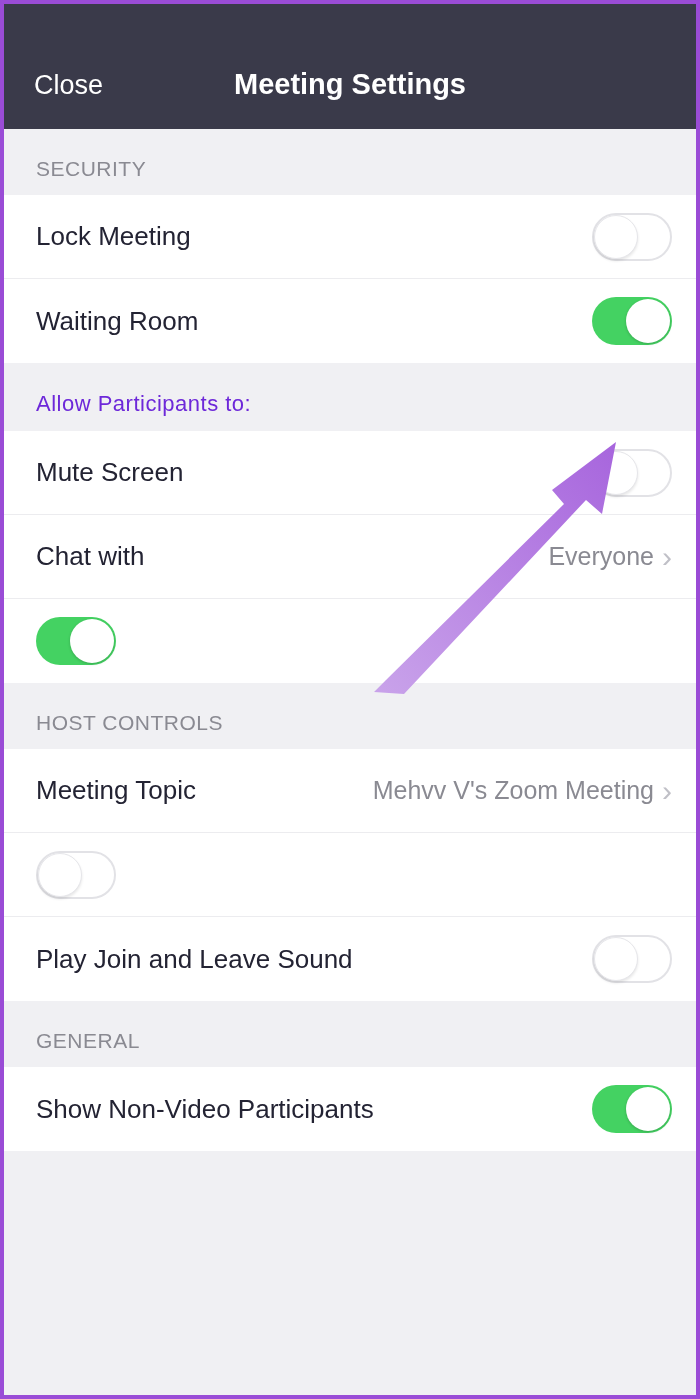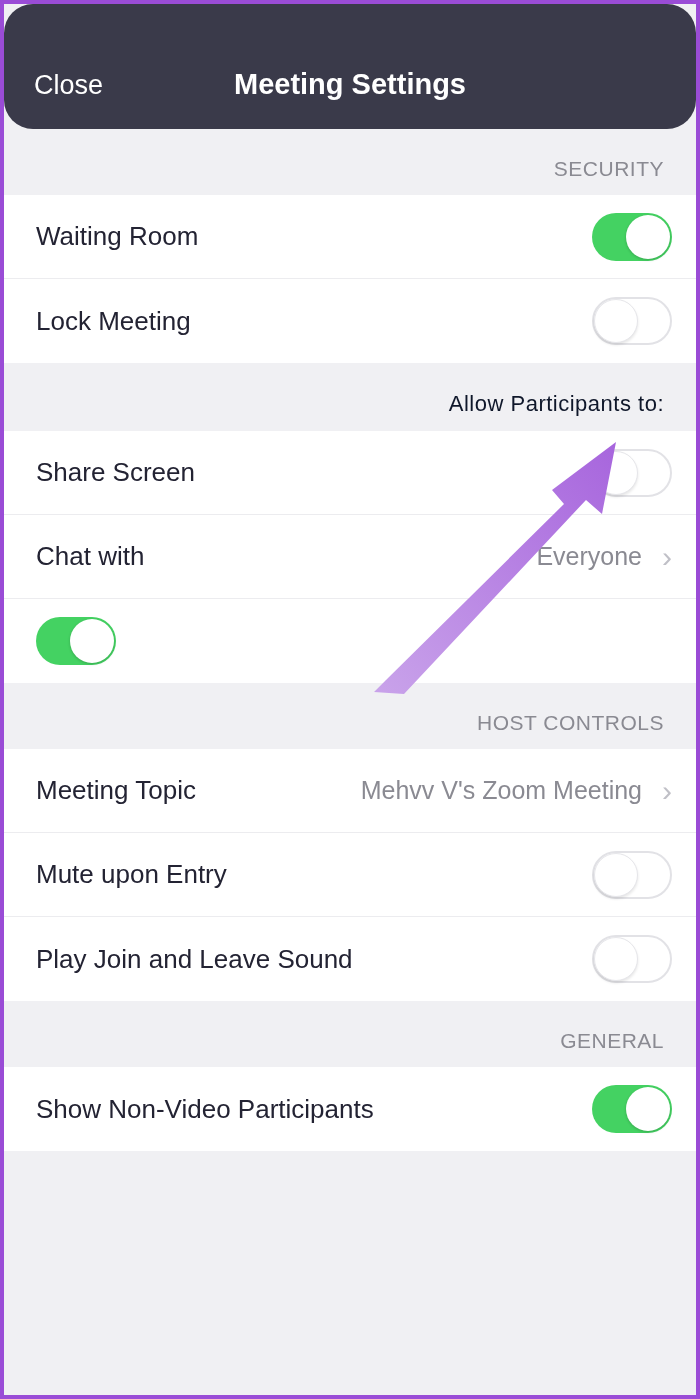--- a/index.html
+++ b/index.html
@@ -7,48 +7,46 @@
   body { background: #f0f0f3; border: 4px solid #9a4cd6; position: relative; overflow: hidden; }
 
   .header {
     background: #3a3a4a;
     color: #fff;
     height: 125px;
     display: flex;
     align-items: flex-end;
     padding: 16px 30px 28px 30px;
     position: relative;
-    border-radius: 29px;
   }
   .header .close {
     font-size: 27px;
     font-weight: 400;
     color: #fff;
   }
   .header .title {
     position: absolute;
     left: 0; right: 0;
     text-align: center;
     font-size: 29px;
     font-weight: 700;
     pointer-events: none;
   }
 
   .section-header {
     font-size: 21px;
     letter-spacing: 0.5px;
     color: #8a8a92;
-    padding: 28px 32px 14px 32px;
+    padding: 28px 20px 14px 32px;
     background: #f0f0f3;
-    text-align: right;
   }
   .section-header.small {
     font-size: 22px;
     text-transform: none;
-    color: #0f172a;
+    color: #6d28d9;
   }
   .section-header.caps {
     text-transform: uppercase;
   }
 
   .row {
     background: #fff;
     display: flex;
     align-items: center;
     justify-content: space-between;
@@ -57,21 +55,21 @@
     border-bottom: 1px solid #ececef;
   }
   .row:last-child { border-bottom: none; }
   .row .label {
     font-size: 26px;
     color: #232333;
   }
   .row .right {
     display: flex;
     align-items: center;
-    gap: 20px;
+    gap: 8px;
   }
   .row .value {
     font-size: 25px;
     color: #8a8a92;
   }
   .chevron {
     color: #c0c0c7;
     font-size: 30px;
     line-height: 1;
   }
@@ -123,37 +121,37 @@
 <body>
 
 <div class="header">
   <span class="close">Close</span>
   <span class="title">Meeting Settings</span>
 </div>
 
 <div class="section-header caps">SECURITY</div>
 <div class="group">
   <div class="row">
+    <span class="label">Lock Meeting</span>
+    <div class="toggle off">
+        <div class="knob"></div>
+      </div>
+  </div>
+  <div class="row">
     <span class="label">Waiting Room</span>
     <div class="toggle on">
         <div class="knob"></div>
       </div>
   </div>
-  <div class="row">
-    <span class="label">Lock Meeting</span>
-    <div class="toggle off">
-        <div class="knob"></div>
-      </div>
-  </div>
 </div>
 
 <div class="section-header small">Allow Participants to:</div>
 <div class="group">
   <div class="row">
-    <span class="label">Share Screen</span>
+    <span class="label">Mute Screen</span>
     <div class="toggle off">
         <div class="knob"></div>
       </div>
   </div>
   <div class="row">
     <span class="label">Chat with</span>
     <div class="right">
       <span class="value">Everyone</span>
       <span class="chevron">›</span>
     </div>
@@ -168,21 +166,20 @@
 <div class="section-header caps">HOST CONTROLS</div>
 <div class="group">
   <div class="row">
     <span class="label">Meeting Topic</span>
     <div class="right">
       <span class="value">Mehvv V's Zoom Meeting</span>
       <span class="chevron">›</span>
     </div>
   </div>
   <div class="row">
-    <span class="label">Mute upon Entry</span>
     <div class="toggle off">
         <div class="knob"></div>
       </div>
   </div>
   <div class="row">
     <span class="label">Play Join and Leave Sound</span>
     <div class="toggle off">
         <div class="knob"></div>
       </div>
   </div>

